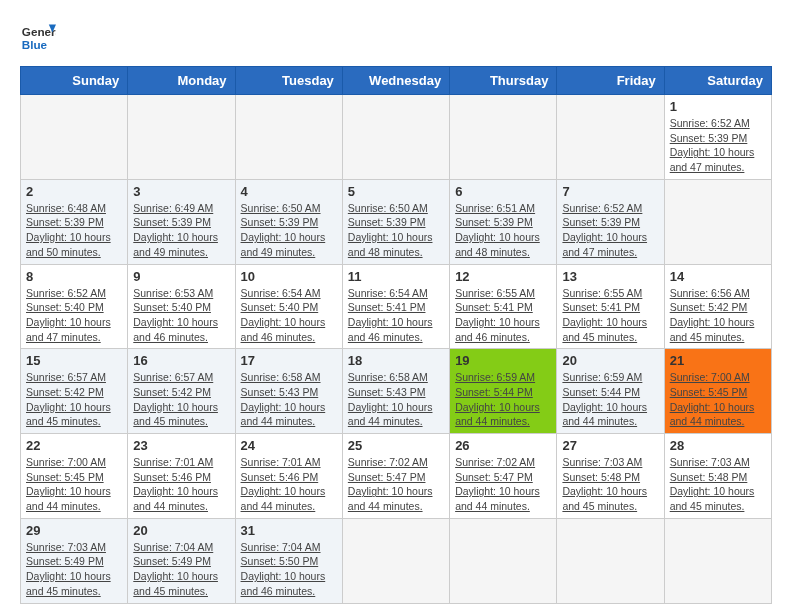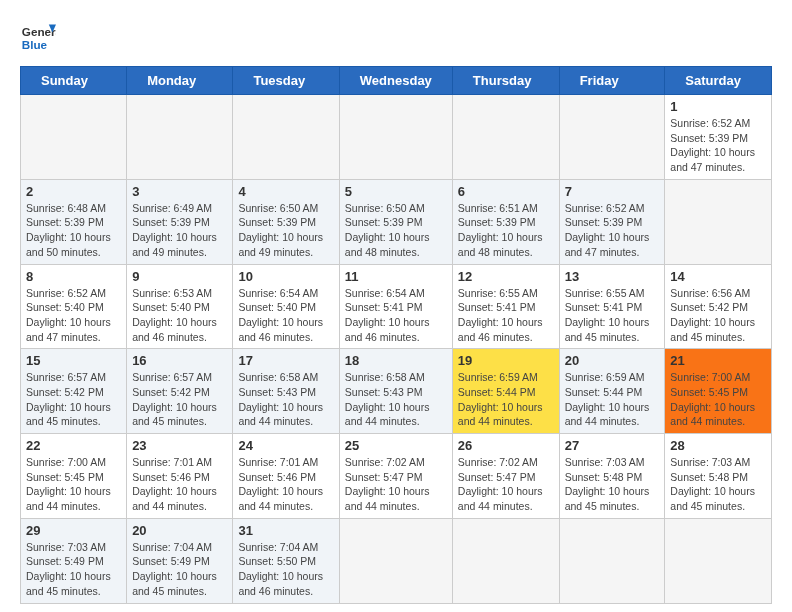--- a/index.html
+++ b/index.html
@@ -38,22 +38,22 @@
       color: #555;
     }
     table {
       width: 100%;
       border-collapse: collapse;
       font-size: 11px;
     }
     th {
       background-color: #2a6bbf;
       color: #fff;
-      text-align: left;
-      padding: 6px 20px;
+      text-align: right;
+      padding: 6px 8px;
       font-size: 13px;
       font-weight: bold;
       border: 1px solid #1a5aaa;
     }
     td {
       border: 1px solid #ccc;
       vertical-align: top;
       padding: 4px 5px;
       width: calc(100% / 7);
       min-height: 80px;
@@ -69,20 +69,21 @@
       font-size: 13px;
       font-weight: bold;
       color: #333;
       display: block;
       margin-bottom: 2px;
     }
     .day-info {
       color: #444;
       font-size: 10.5px;
       line-height: 1.4;
+      text-decoration: underline;
     }
   </style>
 </head>
 <body>
 
 <div class="header-area">
   <div class="logo">
     <svg class="logo-icon" viewBox="0 0 40 40" xmlns="http://www.w3.org/2000/svg">
       <text x="2" y="18" font-size="13" font-weight="bold" fill="#333">General</text>
       <text x="2" y="32" font-size="13" font-weight="bold" fill="#1a6bbf">Blue</text>
@@ -259,21 +260,21 @@
         </div>
       </td>
         <td style="background: rgb(240, 244, 248); margin-top: 24px;">
         <span class="day-num">18</span>
         <div class="day-info">
           Sunrise: 6:58 AM<br>
           Sunset: 5:43 PM<br>
           Daylight: 10 hours and 44 minutes.
         </div>
       </td>
-        <td style="background: #fde047;">
+        <td style="background: #84cc16;">
         <span class="day-num">19</span>
         <div class="day-info">
           Sunrise: 6:59 AM<br>
           Sunset: 5:44 PM<br>
           Daylight: 10 hours and 44 minutes.
         </div>
       </td>
         <td style="background: rgb(240, 244, 248);">
         <span class="day-num">20</span>
         <div class="day-info">

